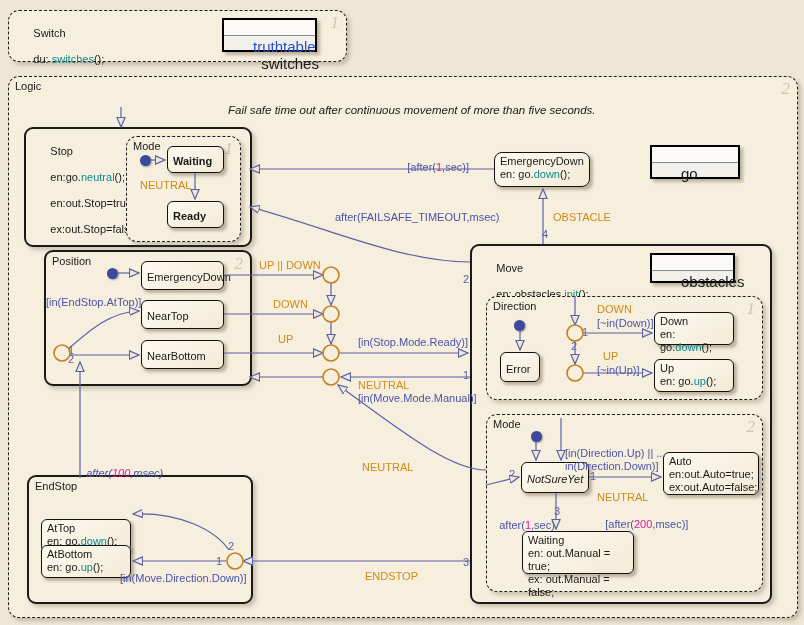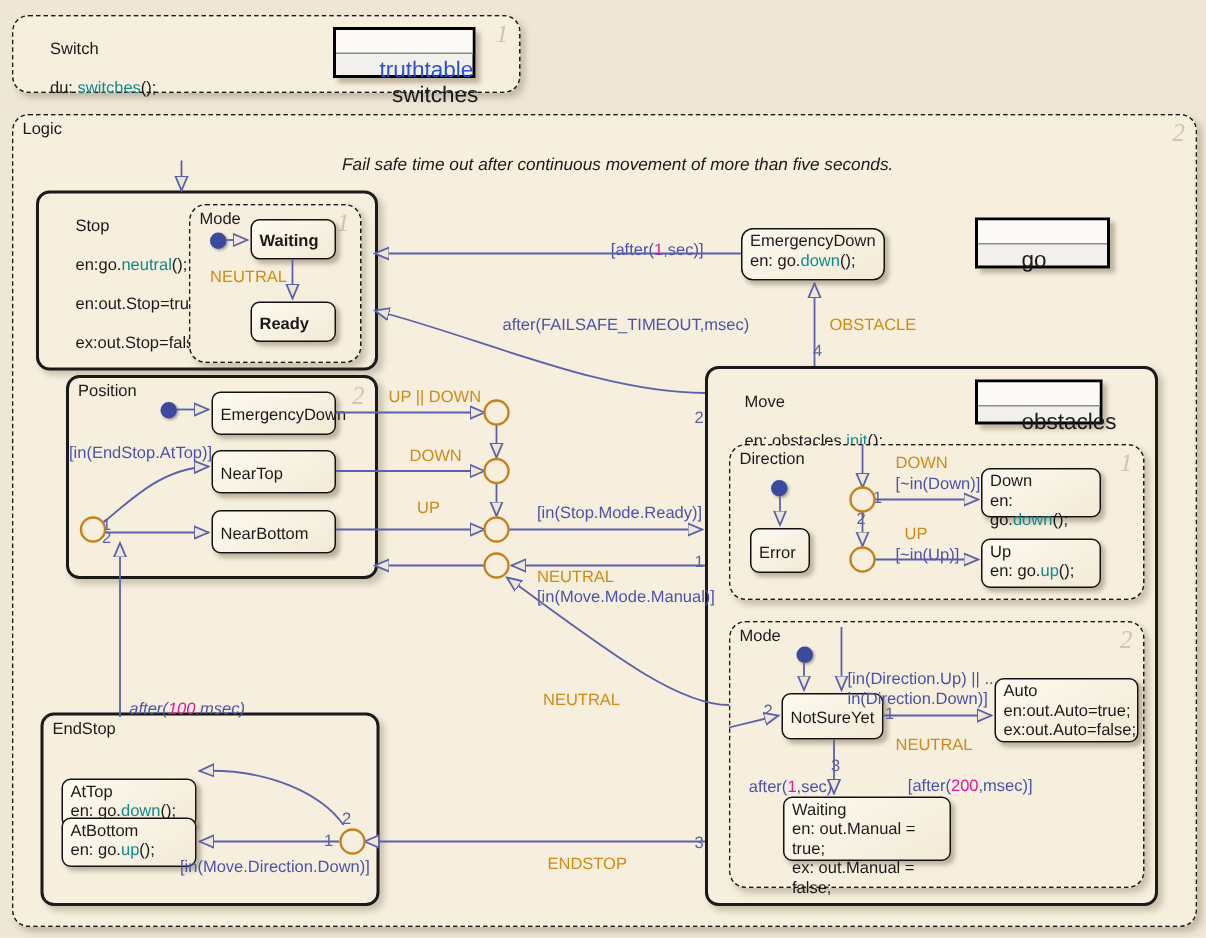--- a/index.html
+++ b/index.html
@@ -202,21 +202,21 @@
   <div class="tl ord" style="left:582px;top:326px;">1</div>
   <div class="tl evt" style="left:603px;top:350px;">UP</div>
   <div class="tl cond" style="left:597px;top:364px;">[~in(Up)]</div>
   <div class="tl ord" style="left:571px;top:340px;">2</div>
 
   <div class="supstate dashed" style="left:486px;top:414px;width:275px;height:176px;">
     <div class="statelabel">Mode</div>
     <div class="badge">2</div>
   </div>
   <div class="dot" style="left:531px;top:431px;"></div>
-  <div class="substate" style="left:521px;top:462px;width:68px;height:31px;line-height:29px;">
+  <div class="substate" style="left:521px;top:462px;width:68px;height:31px;line-height:29px;font-style:italic;">
     <span>NotSureYet</span>
   </div>
   <div class="substate" style="left:663px;top:452px;width:96px;height:43px;">
     <div>Auto</div>
     <div>en:out.Auto=true;</div>
     <div>ex:out.Auto=false;</div>
   </div>
   <div class="substate" style="left:522px;top:531px;width:112px;height:43px;">
     <div>Waiting</div>
     <div>en: out.Manual = true;</div>

